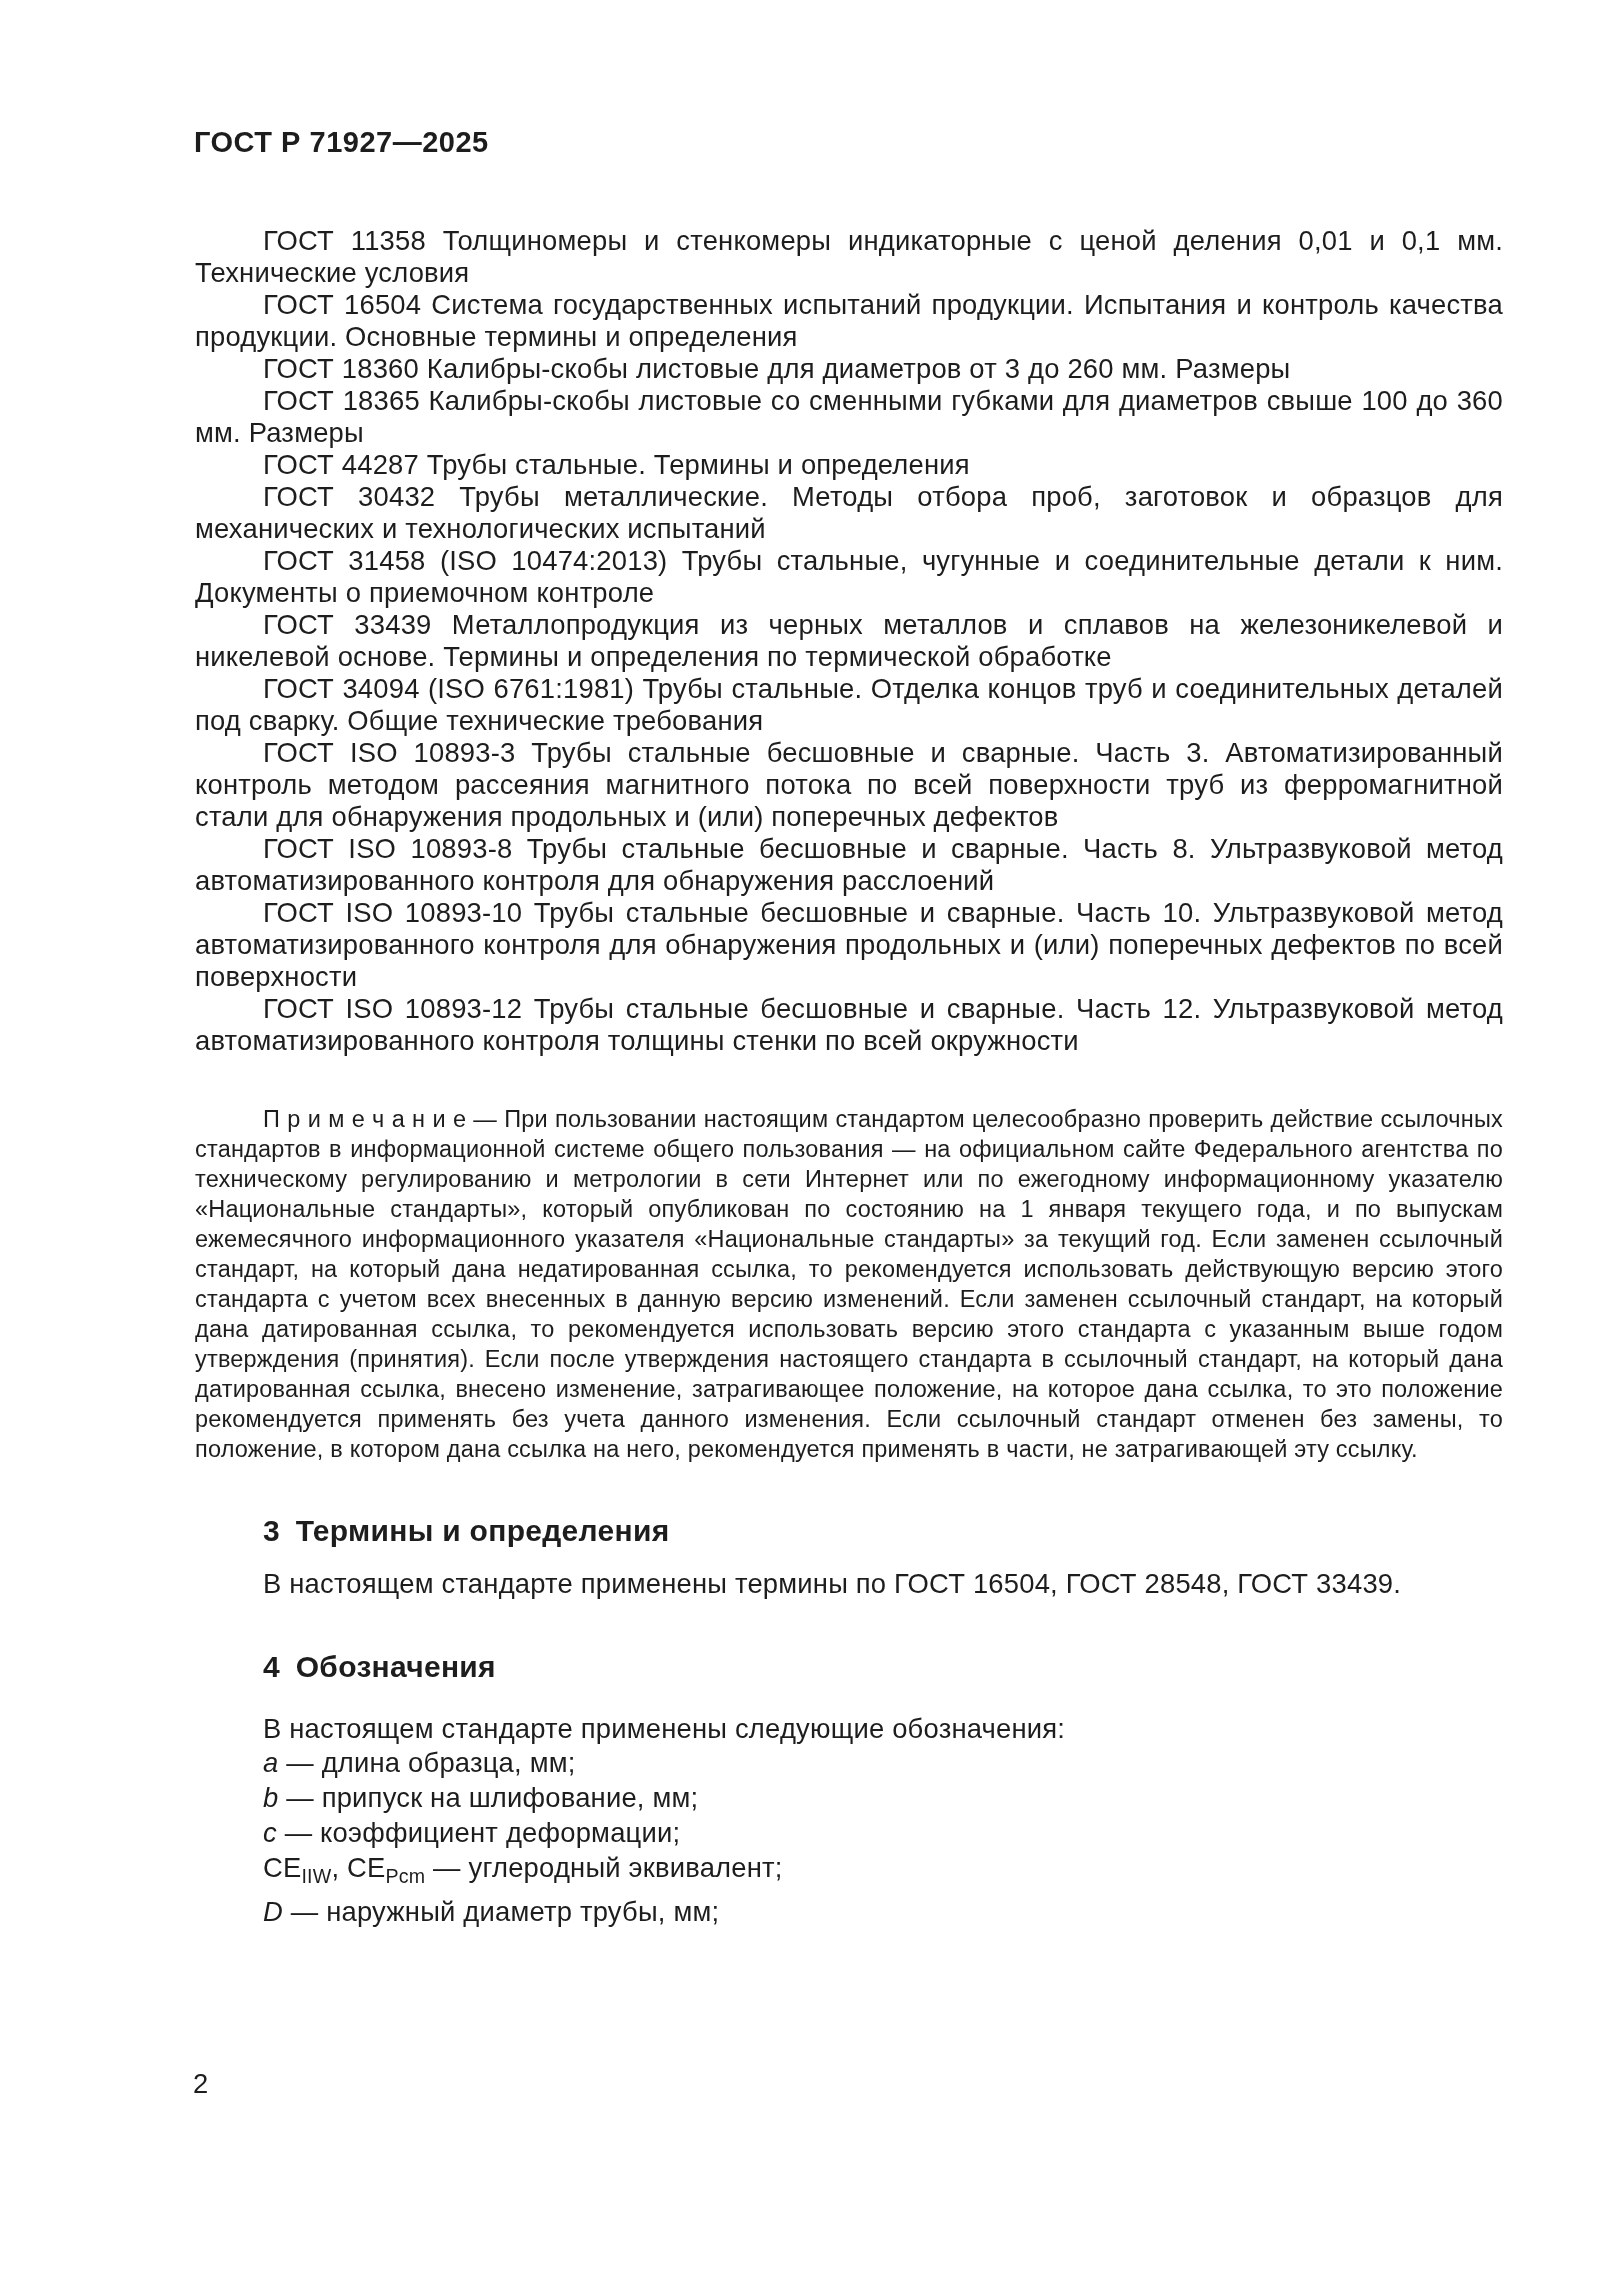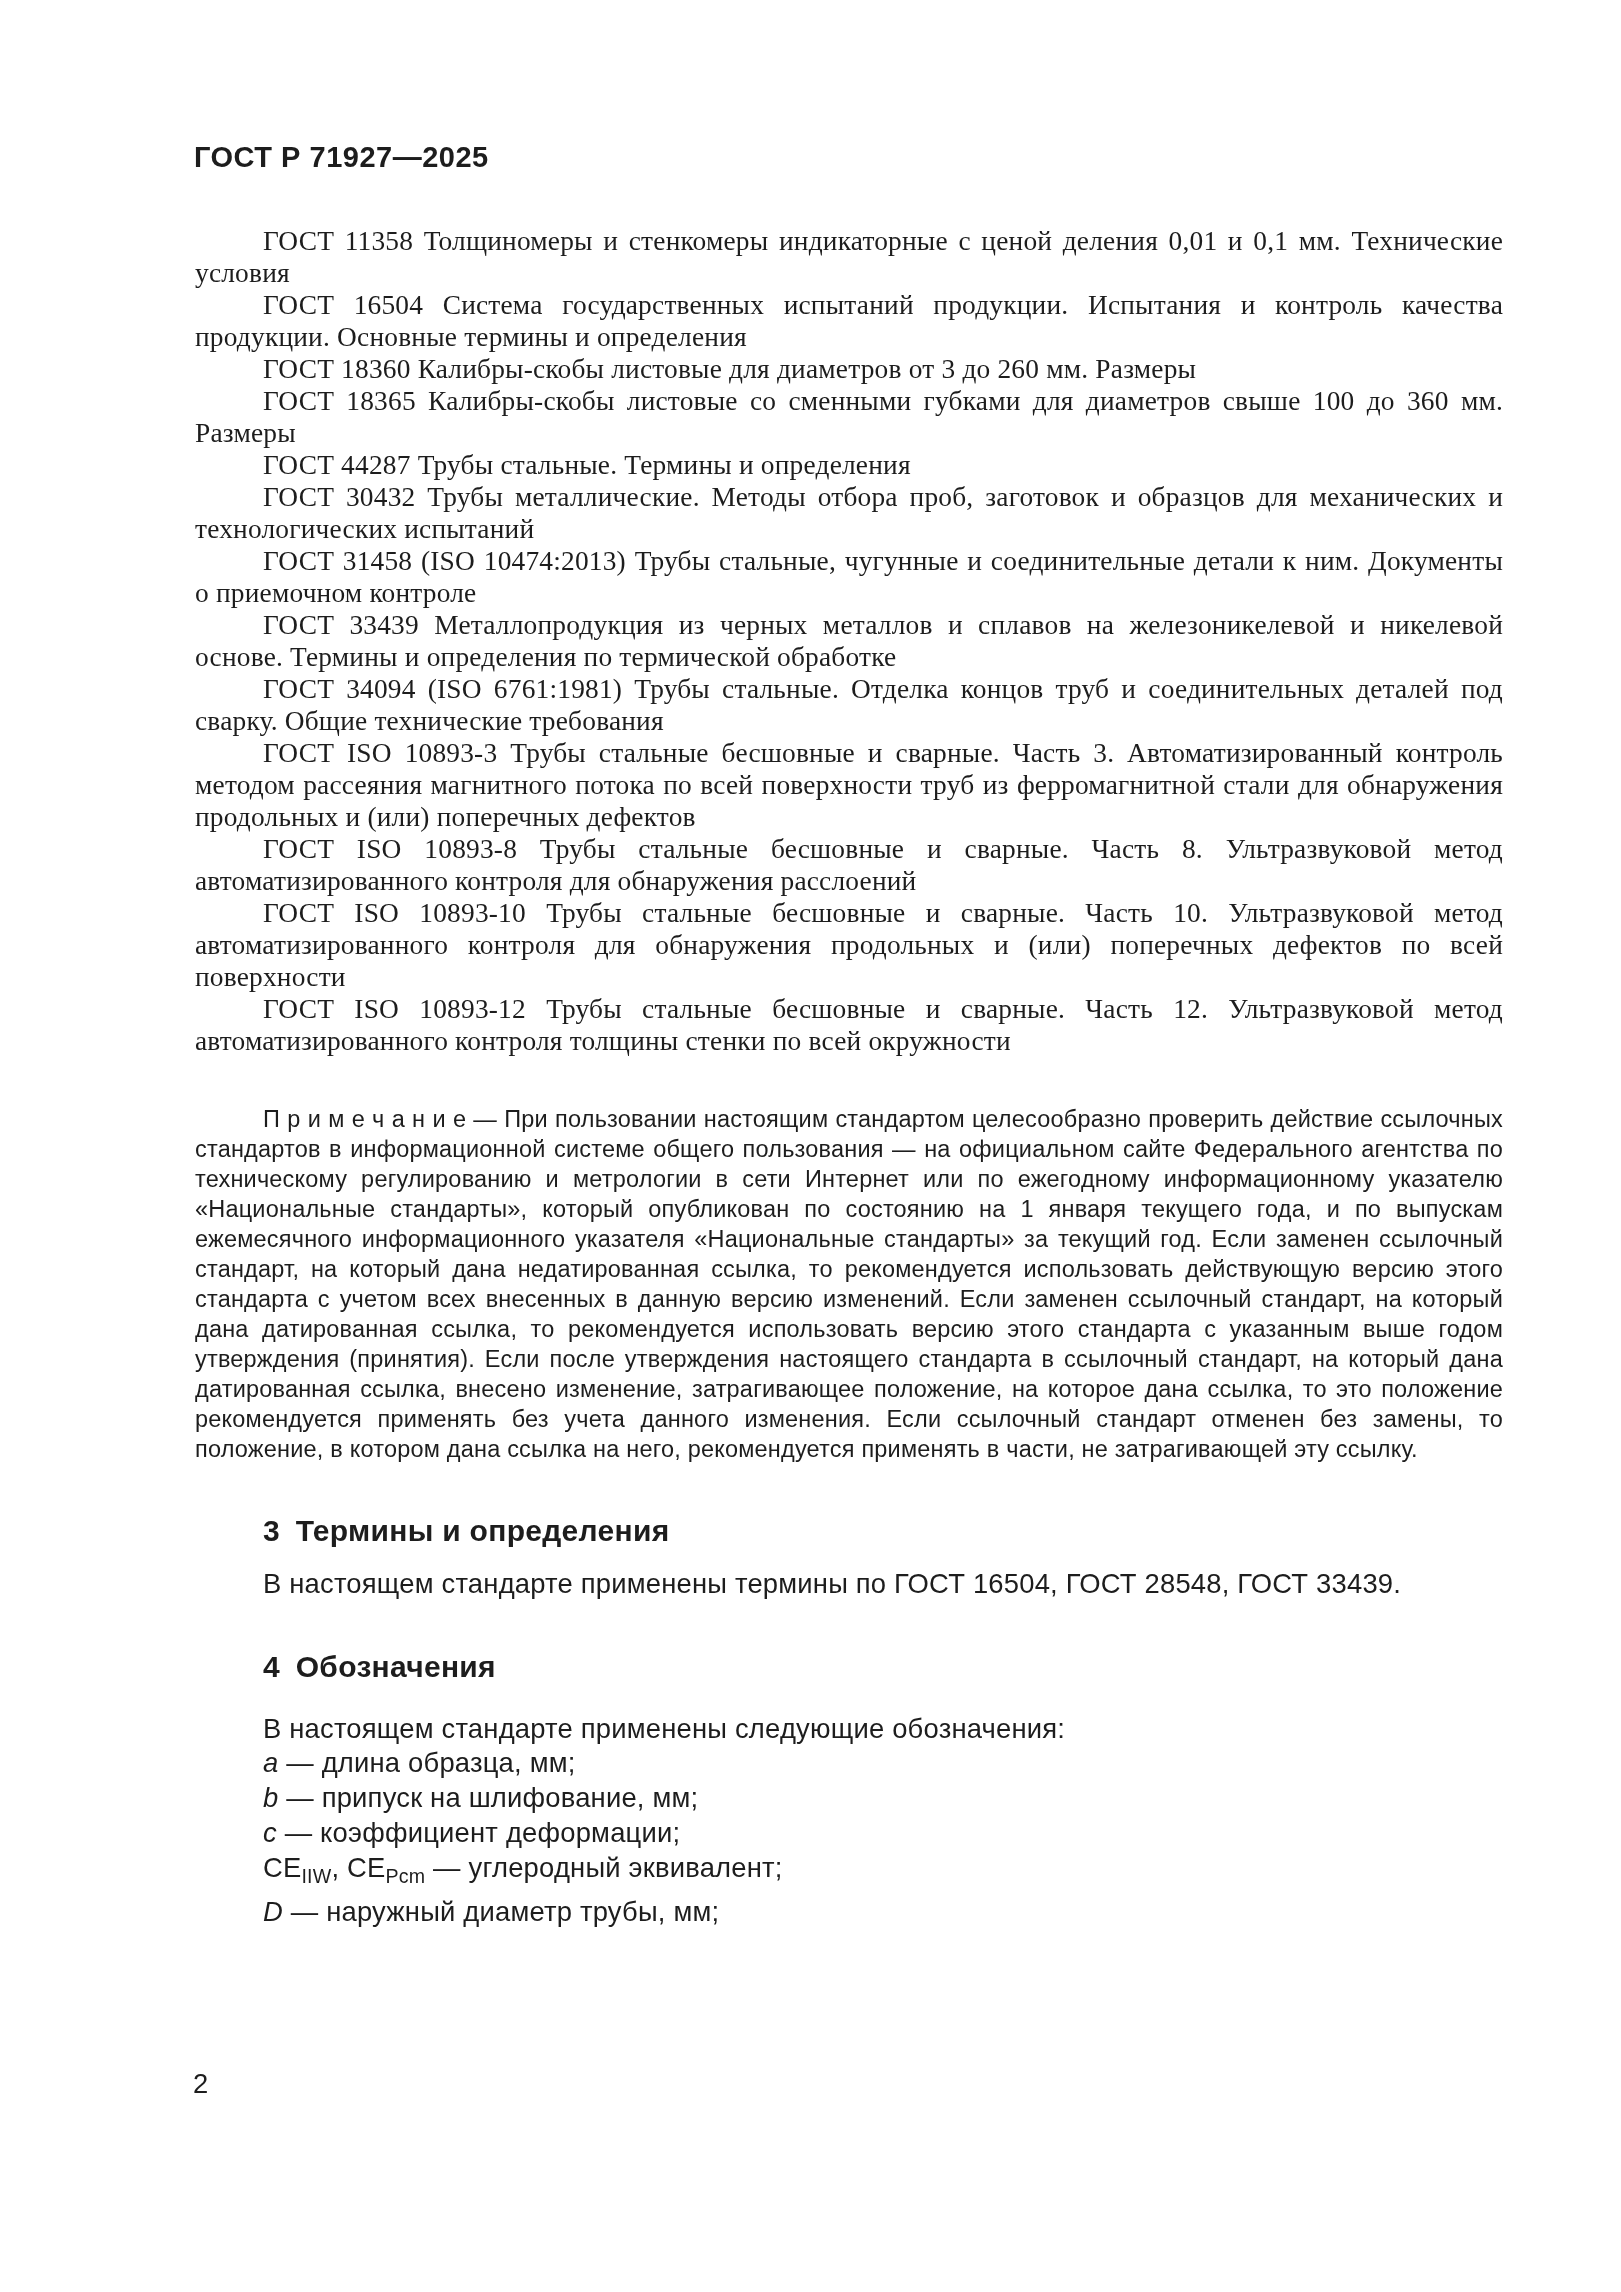--- a/index.html
+++ b/index.html
@@ -8,41 +8,40 @@
     width: 1621px;
     height: 2293px;
     background: #ffffff;
     font-family: "Liberation Sans", sans-serif;
     color: #1d1d1d;
     overflow: hidden;
   }
   .running-header {
     position: absolute;
     left: 194px;
-    top: 141px;
+    top: 126px;
     font-size: 29px;
     font-weight: bold;
     letter-spacing: 0.5px;
     white-space: nowrap;
   }
   .content {
     position: absolute;
     left: 195px;
     top: 225px;
     width: 1308px;
   }
   .ref {
     margin: 0;
     font-size: 27.4px;
     line-height: 32px;
     text-align: justify;
     text-indent: 68px;
     letter-spacing: 0.2px;
     hyphens: auto;
-    font-family: Liberation Serif, serif;
   }
   .note {
     margin: 47px 0 0 0;
     font-size: 23.5px;
     line-height: 30px;
     text-align: justify;
     text-indent: 68px;
     letter-spacing: 0.2px;
     hyphens: auto;
   }

